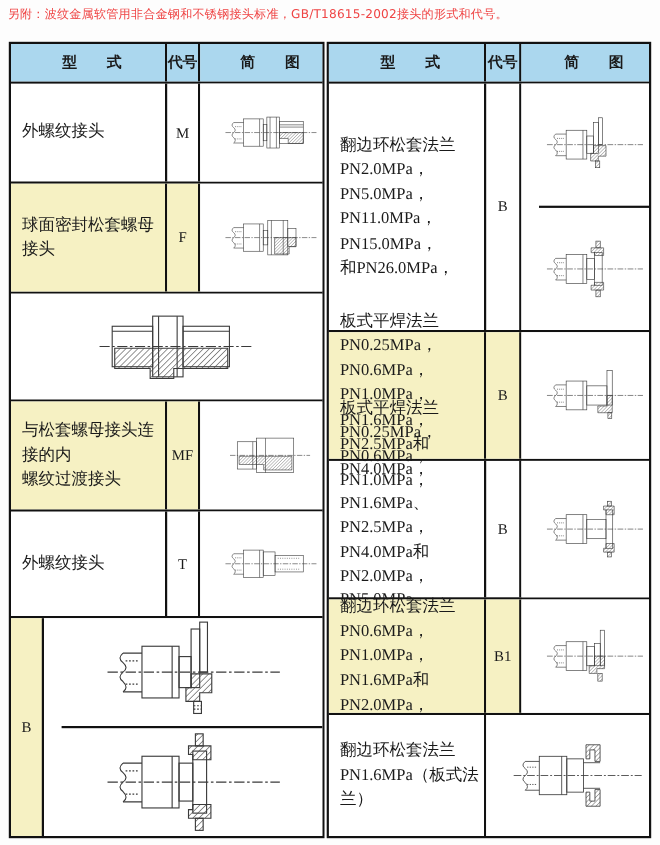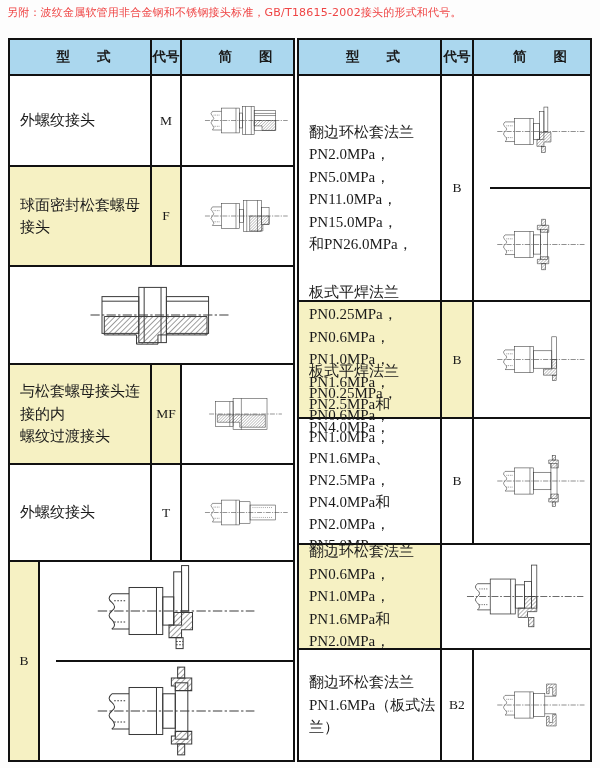--- a/index.html
+++ b/index.html
@@ -285,40 +285,40 @@
         </g>
       </svg>
     </div>
       </div>
   </div>
 
   <div class="row" style="flex:0 0 105px">
     <div class="cell c-type hl">翻边环松套法兰
 PN0.6MPa，PN1.0MPa，
 PN1.6MPa和PN2.0MPa，</div>
+    <div class="cell c-code hl">B1</div>
     <div class="cell c-diag">
         <div class="sub">
       <svg viewBox="0 0 220 120">
         <g class="diagram-stroke">
           <use href="#hose" xlink:href="#hose"></use>
           <rect x="95" y="40" width="16" height="40"></rect>
           <rect x="111" y="34" width="12" height="46"></rect>
           <rect x="123" y="6" width="9" height="74"></rect>
           <polygon points="111,60 132,60 132,86 116,86 116,96 100,96 100,80 111,80" fill="url(#hh)"></polygon>
           <rect x="118" y="96" width="9" height="16" fill="url(#hh)"></rect>
         </g>
       </svg>
     </div>
       </div>
   </div>
 
   <div class="row" style="flex:1">
     <div class="cell c-type">翻边环松套法兰
 PN1.6MPa（板式法兰）</div>
-    <div class="cell c-code">B2</div>
     <div class="cell c-diag">
         <div class="sub">
       <svg viewBox="0 0 220 120">
         <g class="diagram-stroke">
           <use href="#hose" xlink:href="#hose"></use>
           <rect x="95" y="34" width="26" height="52"></rect>
           <path d="M125,34 v-22 h22 v26 h-8 v-18 h-8 v14 z" fill="url(#hh)"></path>
           <path d="M125,86 v22 h22 v-26 h-8 v18 h-8 v-14 z" fill="url(#hh)"></path>
           <path d="M121,40 h26 M121,80 h26"></path>
         </g>

